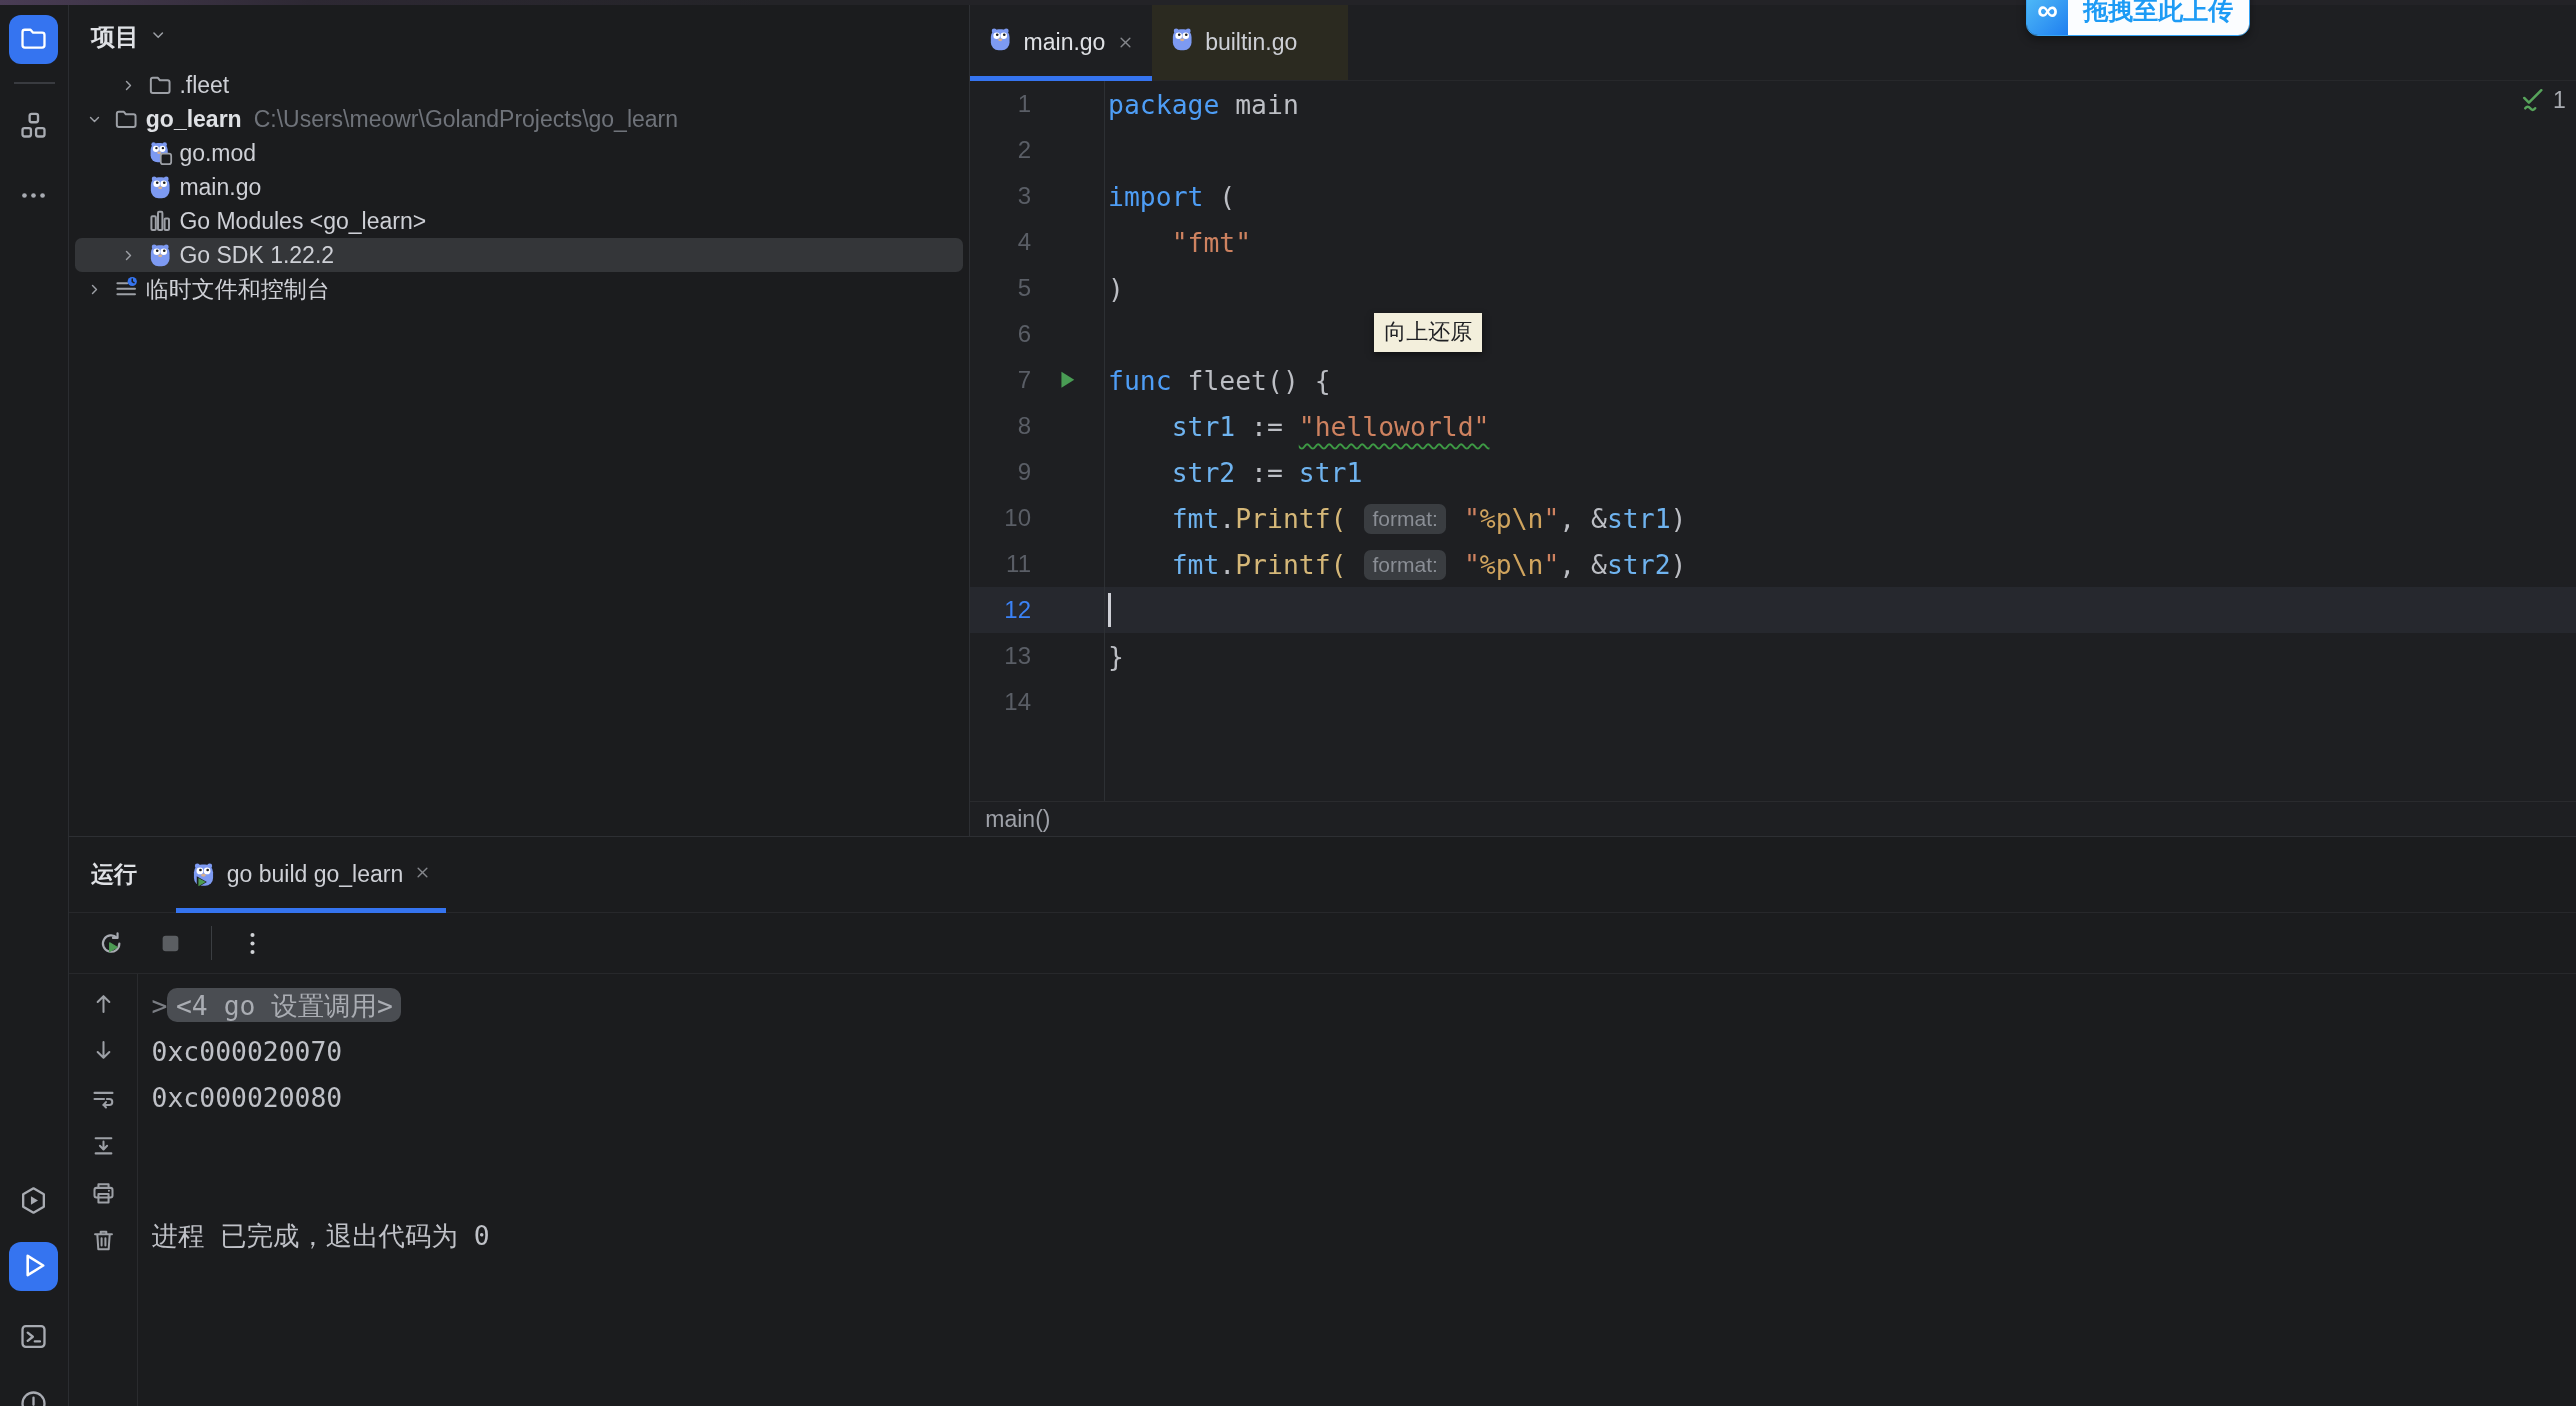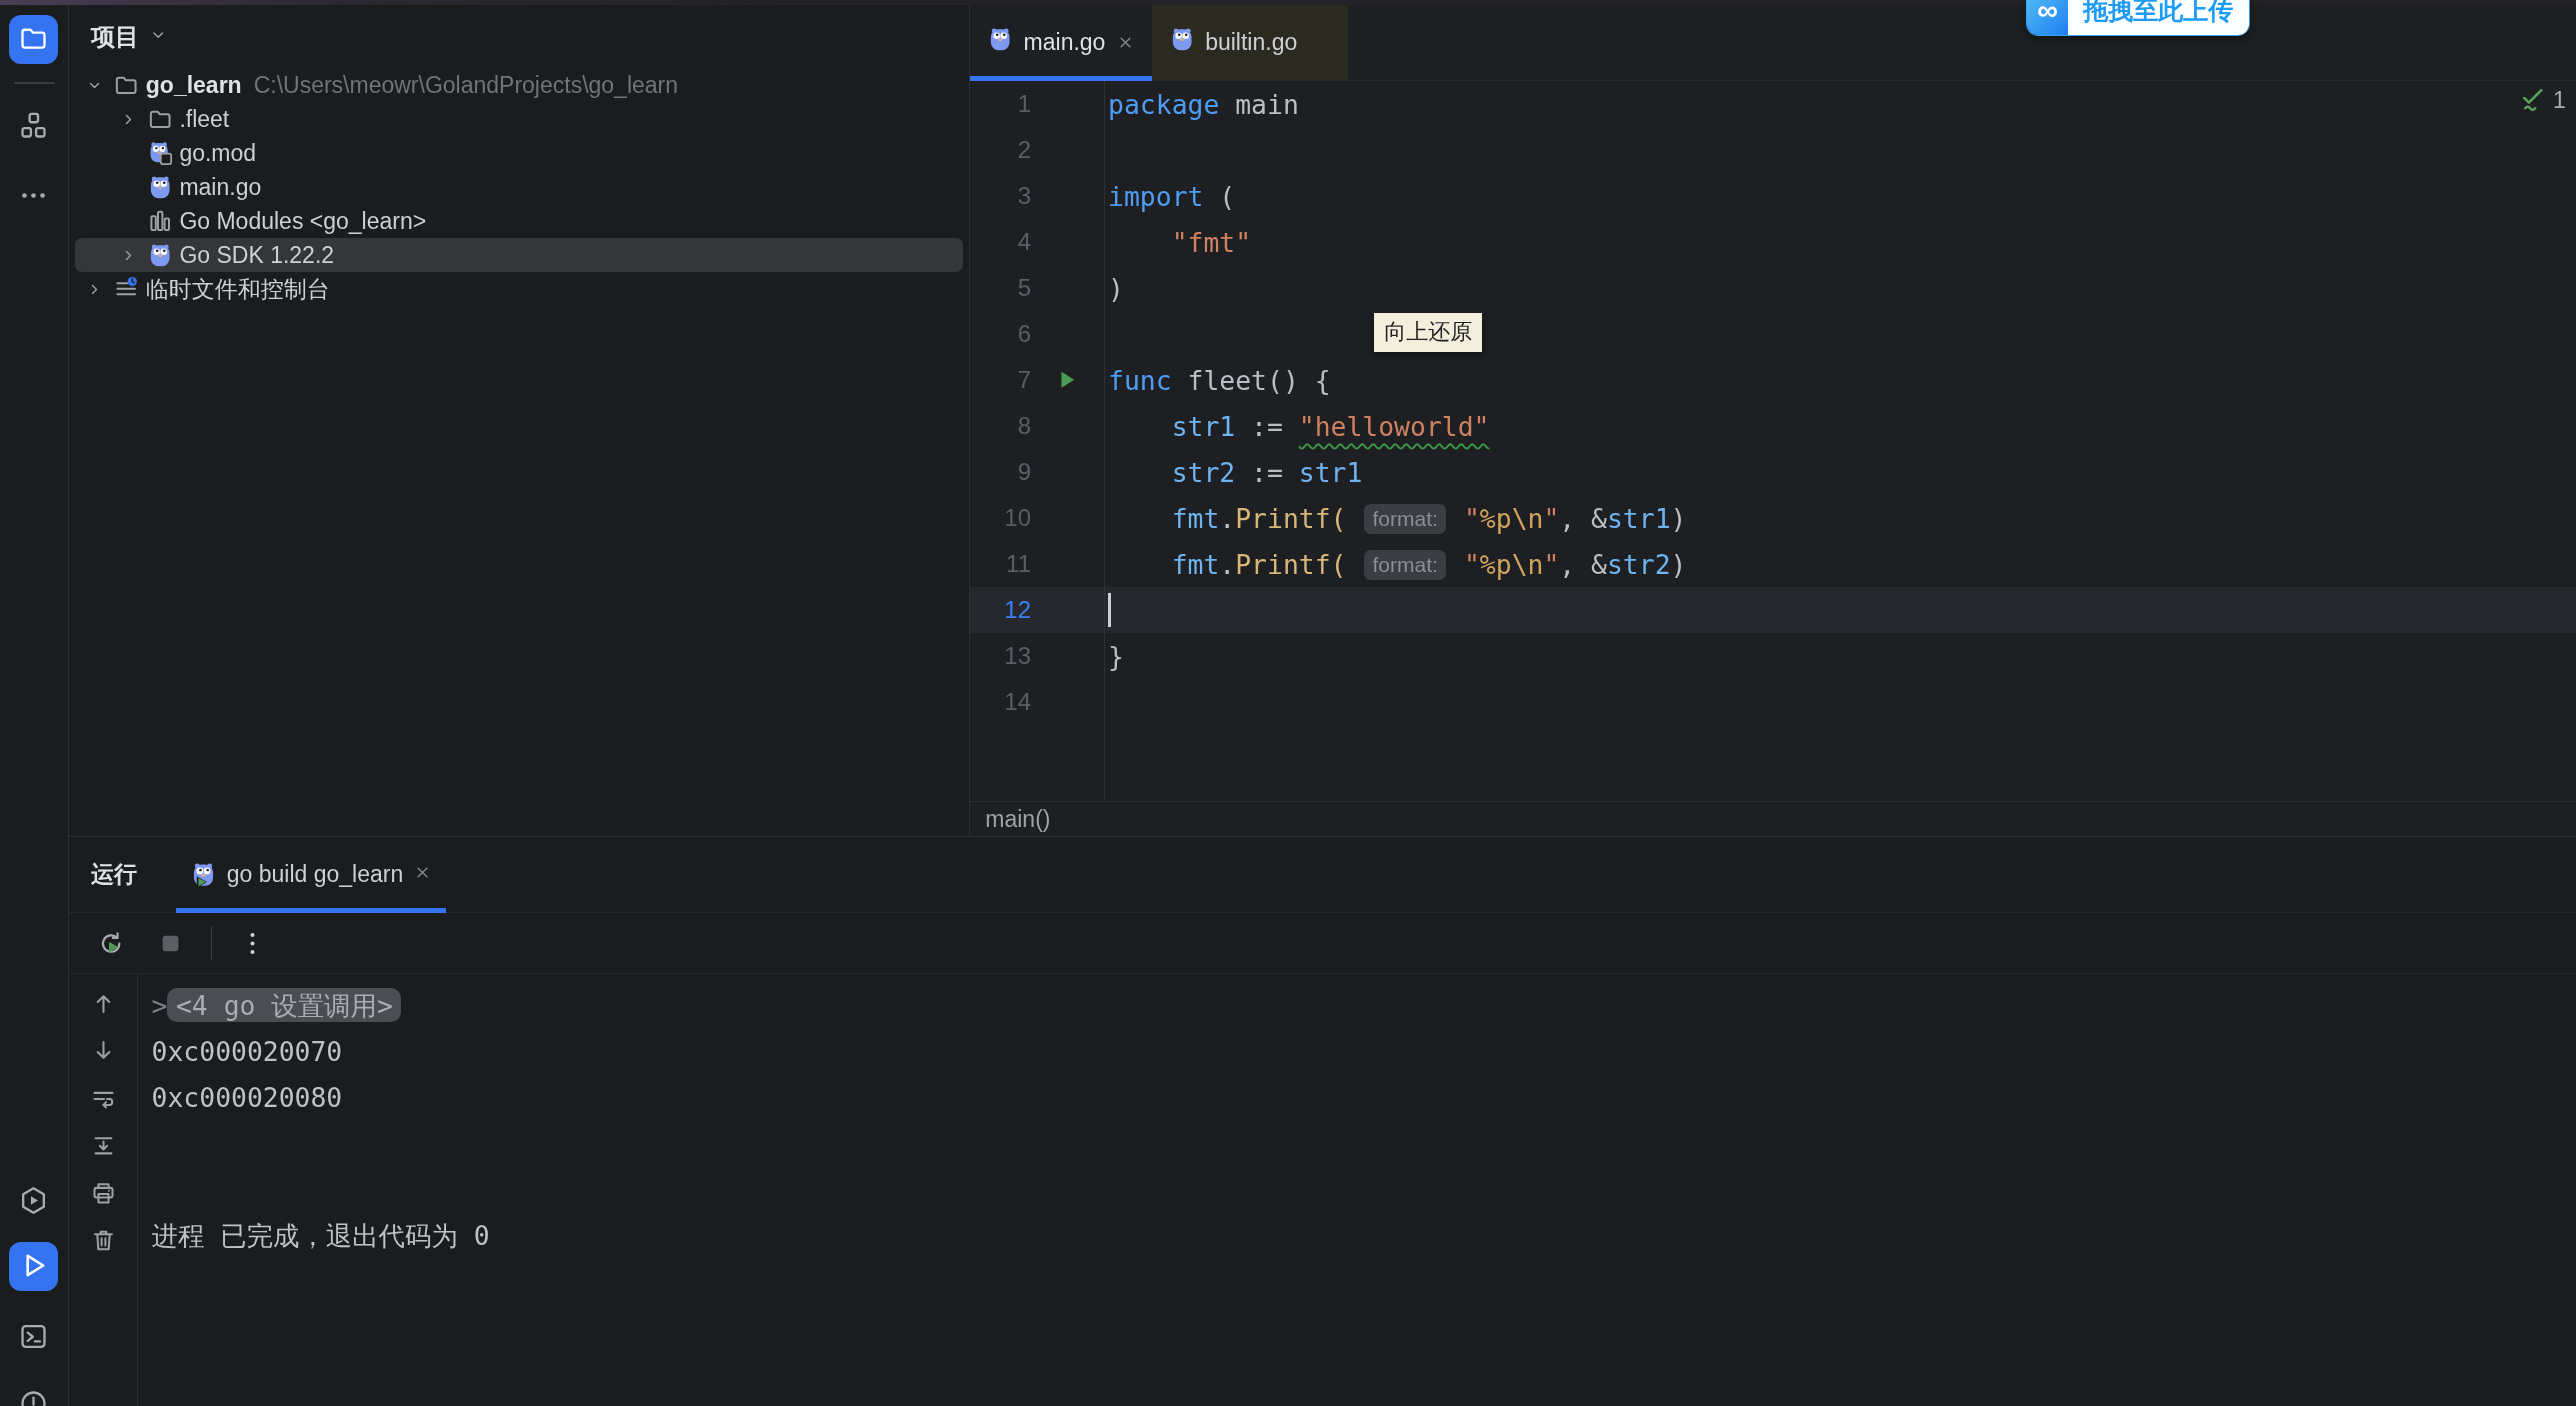--- a/index.html
+++ b/index.html
@@ -155,46 +155,46 @@
     </div>
 
   <div id="project-panel">
     <div class="pp-header">
       <span class="pp-title">项目</span>
       <span><svg viewBox="0 0 24 24" fill="none" stroke="currentColor" stroke-width="1.8" stroke-linecap="round" stroke-linejoin="round">
             <path d="M7 9.5l5 5 5-5"></path>
           </svg></span>
     </div>
     <div id="tree">
+        <div class="tree-row" style="padding-left: 37px;">
+          <span class="tr-chevron">
+            <svg viewBox="0 0 24 24" fill="none" stroke="currentColor" stroke-width="1.8" stroke-linecap="round" stroke-linejoin="round">
+              <path d="M9.5 7l5 5-5 5"></path>
+            </svg>
+          </span>
+          <span class="tr-icon">
+            <svg viewBox="0 0 24 24" fill="none" stroke="currentColor" stroke-width="1.8" stroke-linecap="round" stroke-linejoin="round">
+              <path d="M3.5 7a1.8 1.8 0 0 1 1.8-1.8h4.4l2 2.3h7A1.8 1.8 0 0 1 20.5 9.3v8a1.8 1.8 0 0 1-1.8 1.8H5.3a1.8 1.8 0 0 1-1.8-1.8z"></path>
+            </svg>
+          </span>
+          <span class="tr-label">.fleet</span>
+        </div>
         <div class="tree-row" style="padding-left: 3.4px;">
           <span class="tr-chevron">
             <svg viewBox="0 0 24 24" fill="none" stroke="currentColor" stroke-width="1.8" stroke-linecap="round" stroke-linejoin="round">
               <path d="M7 9.5l5 5 5-5"></path>
             </svg>
           </span>
           <span class="tr-icon">
             <svg viewBox="0 0 24 24" fill="none" stroke="currentColor" stroke-width="1.8" stroke-linecap="round" stroke-linejoin="round">
               <path d="M3.5 7a1.8 1.8 0 0 1 1.8-1.8h4.4l2 2.3h7A1.8 1.8 0 0 1 20.5 9.3v8a1.8 1.8 0 0 1-1.8 1.8H5.3a1.8 1.8 0 0 1-1.8-1.8z"></path>
             </svg>
           </span>
           <span class="tr-label bold">go_learn</span>
           <span class="tr-path">C:\Users\meowr\GolandProjects\go_learn</span>
-        </div>
-        <div class="tree-row" style="padding-left: 37px;">
-          <span class="tr-chevron">
-            <svg viewBox="0 0 24 24" fill="none" stroke="currentColor" stroke-width="1.8" stroke-linecap="round" stroke-linejoin="round">
-              <path d="M9.5 7l5 5-5 5"></path>
-            </svg>
-          </span>
-          <span class="tr-icon">
-            <svg viewBox="0 0 24 24" fill="none" stroke="currentColor" stroke-width="1.8" stroke-linecap="round" stroke-linejoin="round">
-              <path d="M3.5 7a1.8 1.8 0 0 1 1.8-1.8h4.4l2 2.3h7A1.8 1.8 0 0 1 20.5 9.3v8a1.8 1.8 0 0 1-1.8 1.8H5.3a1.8 1.8 0 0 1-1.8-1.8z"></path>
-            </svg>
-          </span>
-          <span class="tr-label">.fleet</span>
         </div>
         <div class="tree-row" style="padding-left: 37px;">
           <span class="tr-chevron"></span>
           <span class="tr-icon">
             <svg viewBox="0 0 24 24">
               <g transform="scale(0.92)">
                 <circle cx="6.5" cy="4.5" r="2.2" fill="#7d9af2"></circle>
                 <circle cx="17.5" cy="4.5" r="2.2" fill="#7d9af2"></circle>
                 <rect x="3.5" y="3" width="17" height="19" rx="7" fill="#7d9af2"></rect>
                 <circle cx="8.8" cy="8.8" r="3" fill="#fff"></circle>

